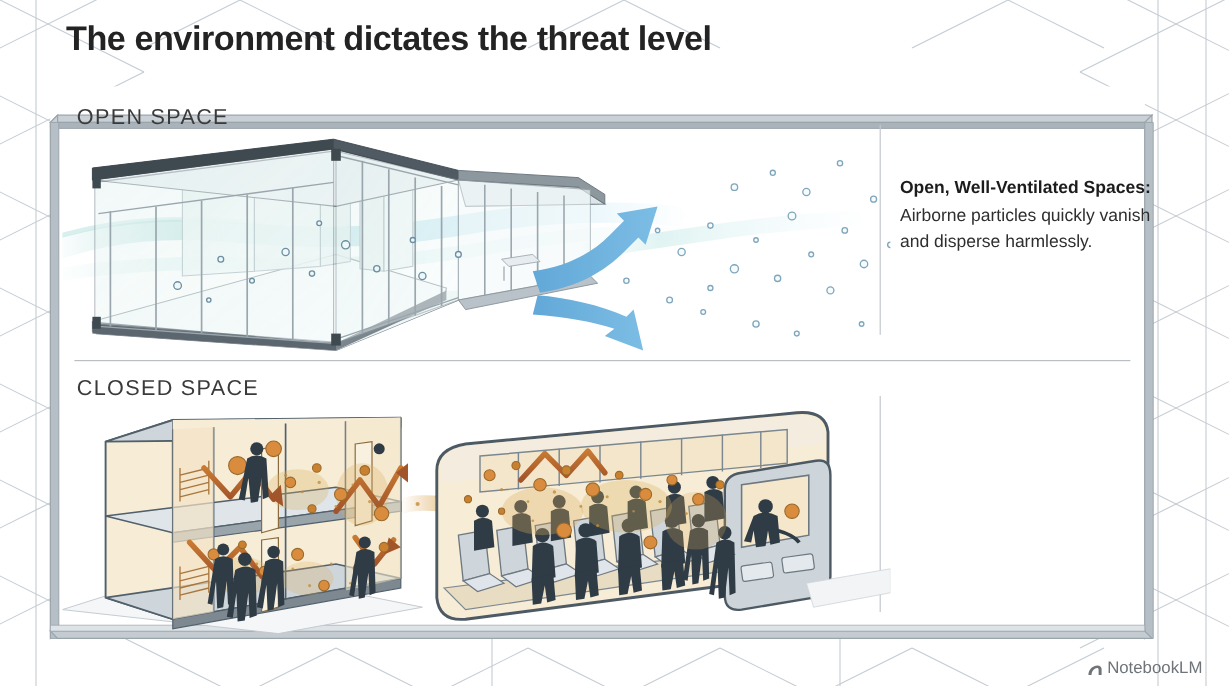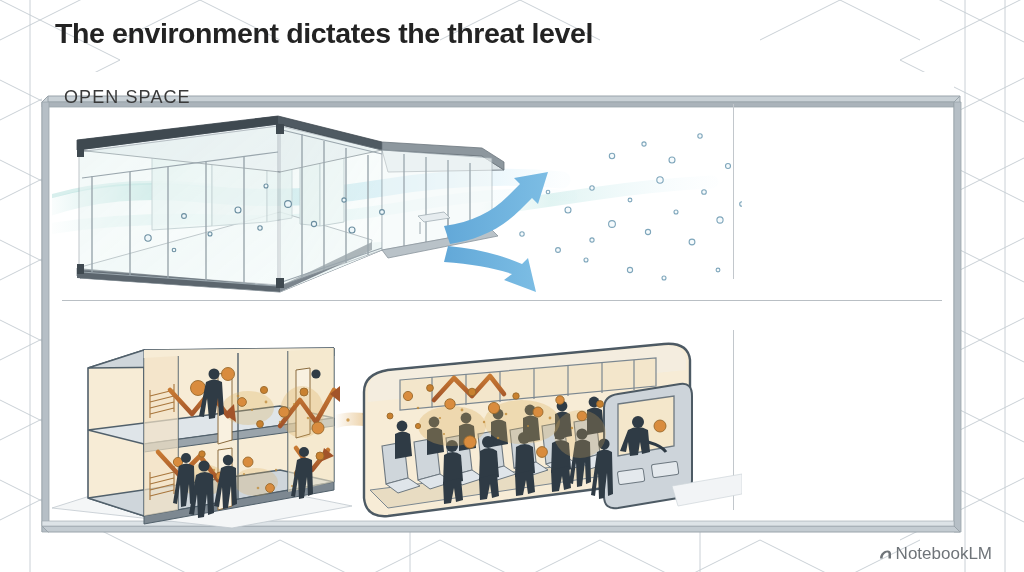--- a/index.html
+++ b/index.html
@@ -49,23 +49,23 @@
   .textblock{
     position:absolute;left:750px;width:216px;
     font-size:14.6px;line-height:22.5px;color:#2e2e2e;
   }
   #text-open{top:146px;}
   #text-closed{top:337px;}
   .textblock b{font-weight:bold;color:#1c1c1c;}
 
   
   .watermark{
-    position:absolute;right:32px;bottom:8px;
-    display:flex;align-items:center;gap:4px;
-    font-size:17px;color:#6f7479;
+    position:absolute;right:22px;bottom:8px;
+    display:flex;align-items:flex-end;gap:4px;
+    font-size:14px;color:#6f7479;
   }
   .watermark svg{display:block;}
 
   .illus{position:absolute;}
   #illus-open{left:52px;top:100px;width:690px;height:196px;}
   #illus-closed{left:52px;top:330px;width:690px;height:200px;}
 </style>
 </head>
 <body>
 
@@ -143,20 +143,21 @@
     <path d="M12 42 L 12 472 L 19 472 L 19 42 Z" fill="#b6bfc6" stroke="#9aa4ab" stroke-width="0.8"></path>
 
     <path d="M924 42 L 930 36 L 930 466 L 924 472 Z" fill="#c9d1d6" stroke="#9aa4ab" stroke-width="1"></path>
     <path d="M924 42 L 924 472 L 931 472 L 931 42 Z" fill="#b6bfc6" stroke="#9aa4ab" stroke-width="0.8"></path>
 
     <path d="M12 466 L 924 466 L 930 472 L 18 472 Z" fill="#c4ccd2" stroke="#9aa4ab" stroke-width="1"></path>
     <path d="M12 466 L 12 461 L 924 461 L 924 466 Z" fill="#dde3e7" stroke="#9aa4ab" stroke-width="0.6"></path>
   </svg>
 
   <div class="section-label" id="label-open">OPEN SPACE</div>
+  <div class="section-label" id="label-closed">CLOSED SPACE</div>
 
   <div class="divider-h"></div>
   <div class="divider-v" id="divider-v-top"></div>
   <div class="divider-v" id="divider-v-bot"></div>
 
   <svg class="illus" id="illus-open" viewBox="0 0 690 196">
     <defs>
       <linearGradient id="glassg" x1="0" y1="0" x2="1" y2="1">
         <stop offset="0%" stop-color="#e4f2f0" stop-opacity="0.95"></stop>
         <stop offset="100%" stop-color="#f4fbfa" stop-opacity="0.8"></stop>
@@ -624,20 +625,23 @@
         <circle cx="498" cy="88" r="1.4"></circle>
           <circle cx="520" cy="98" r="1.2"></circle>
         <circle cx="392" cy="104" r="1.1"></circle>
           <circle cx="446" cy="108" r="1.3"></circle>
       </g>
     </g>
 
     <path d="M620 156 L 690 144 L 690 164 L 626 176 Z" fill="#f2f4f6" stroke="#cfd5da" stroke-width="0.7"></path>
   </svg>
 
+  <div class="textblock" id="text-open">
+    <b>Open, Well-Ventilated Spaces:</b><span> Airborne particles quickly vanish and disperse harmlessly.</span>
+  </div>
 
 
   <div class="watermark">
     <svg width="13" height="11" viewBox="0 0 13 11">
       <path d="M1 9.5 C 1 4.5, 5 1.5, 8.5 1.5 C 11 1.5, 12 3, 12 4.5 L 12 9.5 L 9.5 9.5 L 9.5 5 C 9.5 4, 9 3.6, 8.3 3.6 C 6.2 3.6, 3.6 6, 3.6 9.5 Z" fill="#6f7479"></path>
     </svg>
     <span>NotebookLM</span>
   </div>
 
 </div>

